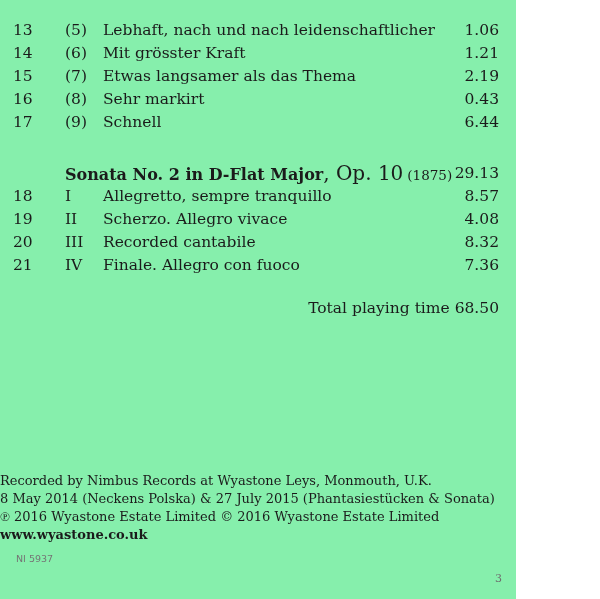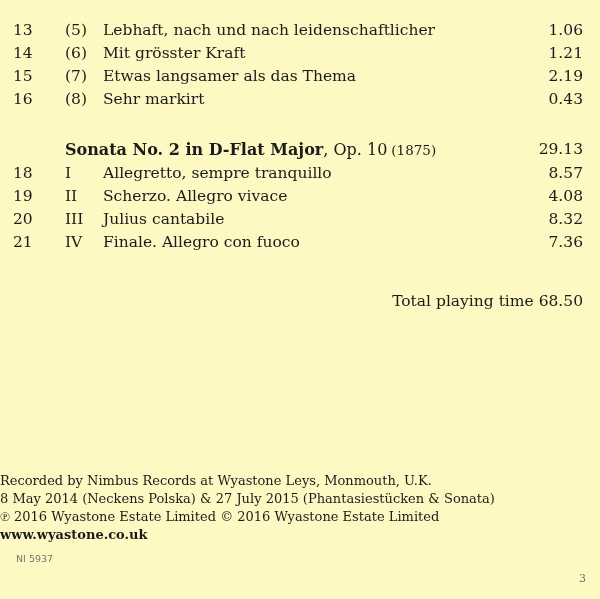--- a/index.html
+++ b/index.html
@@ -2,23 +2,23 @@
 <html><head>
 <meta charset="utf-8">
 <style>
   html, body {
     margin: 0;
     padding: 0;
     background: #ffffff;
   }
   .page {
     position: relative;
-    width: 600px;
+    width: 516px;
     height: 599px;
-    background: #fef9c3;
+    background: #86efac;
     font-family: "DejaVu Serif", "Liberation Serif", serif;
     color: #1b1b1b;
     overflow: hidden;
   }
   .tracklist {
     position: absolute;
     top: 18px;
     left: 13px;
     right: 17px;
   }
@@ -43,30 +43,30 @@
     align-items: center;
     font-size: 15.5px;
     white-space: nowrap;
   }
   .heading-main {
     font-weight: bold;
     font-size: 16px;
   }
   .heading-op {
     font-weight: normal;
-    font-size: 16px;
+    font-size: 20px;
   }
   .heading-year {
     font-weight: normal;
     font-size: 13.5px;
     margin-left: 4px;
   }
   .total-line {
     position: absolute;
-    top: 292px;
+    top: 299px;
     right: 17px;
     font-size: 15.5px;
     white-space: nowrap;
   }
   .credits {
     position: absolute;
     top: 472px;
     left: 0;
     right: 0;
     text-align: left;
@@ -117,20 +117,26 @@
       <span>(7)</span>
       <span>Etwas langsamer als das Thema</span>
       <span class="time">2.19</span>
     </div>
     <div class="row">
       <span>16</span>
       <span>(8)</span>
       <span>Sehr markirt</span>
       <span class="time">0.43</span>
     </div>
+    <div class="row">
+      <span>17</span>
+      <span>(9)</span>
+      <span>Schnell</span>
+      <span class="time">6.44</span>
+    </div>
 
     <div class="section-gap"></div>
 
     <div class="heading-row">
       <span></span>
       <span>
         <span class="heading-main">Sonata No. 2 in D-Flat Major</span><span class="heading-op">, Op. 10</span><span class="heading-year">(1875)</span>
       </span>
       <span class="time">29.13</span>
     </div>
@@ -143,21 +149,21 @@
     </div>
     <div class="row">
       <span>19</span>
       <span>II</span>
       <span>Scherzo. Allegro vivace</span>
       <span class="time">4.08</span>
     </div>
     <div class="row">
       <span>20</span>
       <span>III</span>
-      <span>Julius cantabile</span>
+      <span>Recorded cantabile</span>
       <span class="time">8.32</span>
     </div>
     <div class="row">
       <span>21</span>
       <span>IV</span>
       <span>Finale. Allegro con fuoco</span>
       <span class="time">7.36</span>
     </div>
 
   </div>

